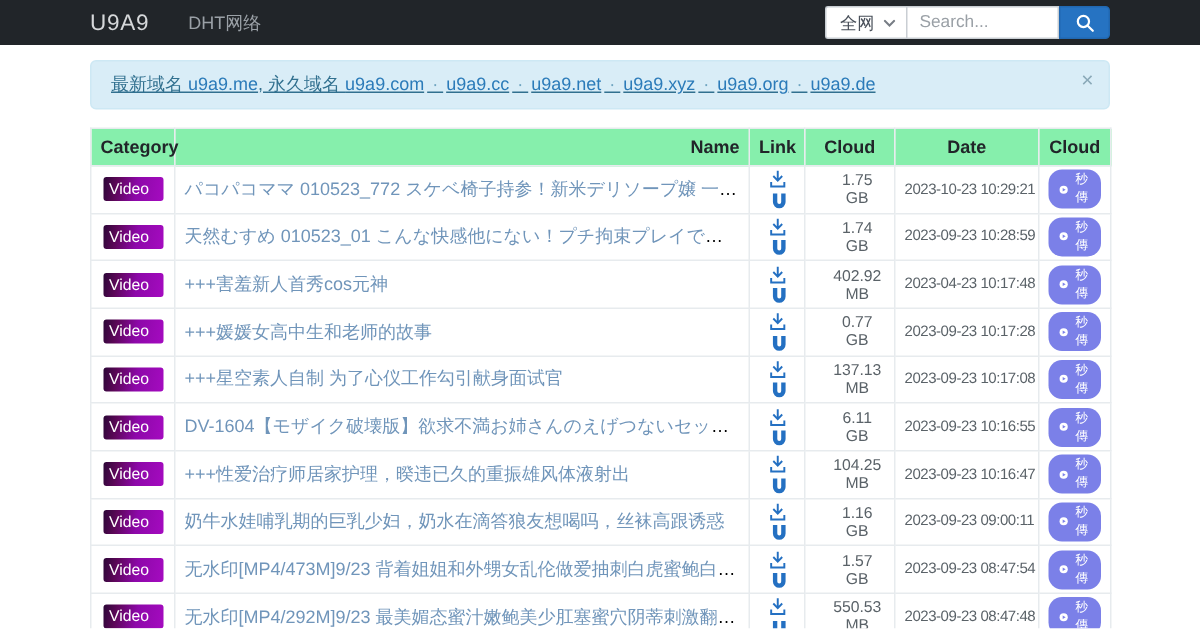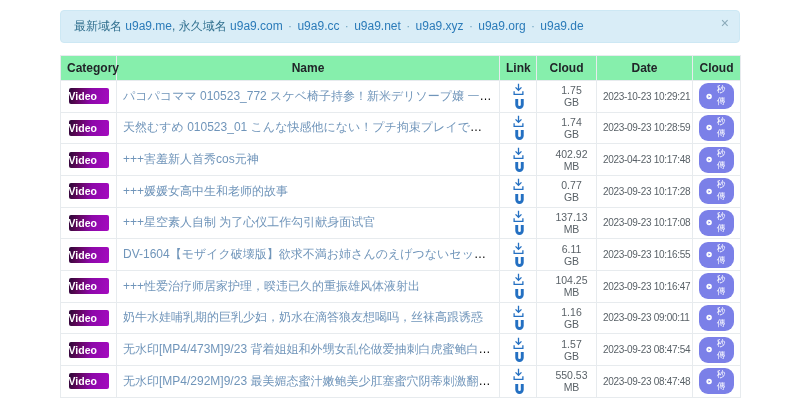--- a/index.html
+++ b/index.html
@@ -16,53 +16,72 @@
     font-size:11.5px; color:#49505a; display:flex; align-items:center; gap:6px; padding:0 7px 0 9px; cursor:pointer; }
   .scope-select svg { display:block; }
   .search-input { width:102px; border:1px solid #c9ced3; border-radius:0; font-size:11.5px; padding:0 8px;
     color:#333; outline:none; font-family:"Liberation Sans", sans-serif; }
   .search-input::placeholder { color:#9aa0a6; }
   .search-btn { width:34px; background:#2673c2; border:1px solid #2168b1; border-radius:0 3px 3px 0;
     display:flex; align-items:center; justify-content:center; cursor:pointer; }
 
   
   .alert { margin:10px 60px 12px; background:#d9edf7; border:1px solid #cde8f4; border-radius:4px;
-    padding:7px 30px 7px 13px; font-size:12px; color:#31708f; position:relative; }
+    padding:7px 30px 7px 13px; font-size:12px; color:#31708f; position:relative;text-decoration:underline; }
   .alert a { color:#2b7bb9; text-decoration:none; cursor:pointer; }
   .alert .sep { color:#6ea4c0; padding:0 2px; }
   .alert-close { position:absolute; right:10px; top:5px; background:none; border:none; color:#8aa9b8;
     font-size:14px; line-height:1; cursor:pointer; font-family:"Liberation Sans", sans-serif; }
 
   
   table { margin:0 60px; width:680px; border-collapse:collapse; table-layout:fixed; font-size:12px; }
   col.c1{width:56px;} col.c2{width:383px;} col.c3{width:37px;} col.c4{width:60px;} col.c5{width:96px;} col.c6{width:48px;}
   th, td { border:1px solid #e7ebee; }
   th { color:#212529; font-size:12px; font-weight:bold; padding:5px 6px; background:#86efac; }
-  th.left { text-align:center; }
+  th.left { text-align:right; }
   td { height:22px; padding:1px 6px; background:#fff; }
   td.center, th.center { text-align:center; }
 
   .badge-video { display:inline-block; width:40px; height:16px; border-radius:2px; line-height:16px;
     background:linear-gradient(100deg,#2b0736 0%,#5c0758 22%,#8d08a9 55%,#a50bc0 100%);
-    color:#fff; font-size:10.5px; font-weight:bold; text-align:left; padding-right:5px; cursor:pointer; }
+    color:#fff; font-size:10.5px; font-weight:normal; text-align:center; padding-right:5px; cursor:pointer; }
   td.namecell { white-space:nowrap; overflow:hidden; text-overflow:ellipsis; }
   .name-link { color:#7095ba; text-decoration:none; cursor:pointer; font-size:12px; }
   .linkcell a { display:inline-block; vertical-align:middle; cursor:pointer; line-height:0; }
   .linkcell a + a { margin-left:3px; }
   .sizecell { color:#5a6268; font-size:10.5px;padding-left:16px; }
   .datecell { color:#5a6268; font-size:10px; letter-spacing:-0.3px; white-space:nowrap; }
   .pill { display:inline-flex; align-items:center; gap:3px; background:#7b80e8; border:none; color:#fff;
     border-radius:9px; padding:1px 7px; font-size:8.5px; cursor:pointer; font-family:"Liberation Sans", sans-serif; }
   .pill svg { display:block; }
 </style>
 </head>
 <body>
 
 <div class="page">
 
+  <nav class="navbar">
+    <a class="brand">U9A9</a>
+    <a class="nav-link">DHT网络</a>
+    <div class="search-group">
+      <div class="scope-select">
+        <span>全网</span>
+        <svg width="8" height="5" viewBox="0 0 8 5">
+            <path d="M0.5 0.5 L4 4 L7.5 0.5" fill="none" stroke="#777d85" stroke-width="1.3"></path>
+          </svg>
+      </div>
+      <input class="search-input" type="text" placeholder="Search..." style="">
+      <button class="search-btn">
+        <svg width="13" height="13" viewBox="0 0 16 16">
+          <circle cx="6.5" cy="6.5" r="4.6" fill="none" stroke="#fff" stroke-width="1.8"></circle>
+          <line x1="10.2" y1="10.2" x2="14.2" y2="14.2" stroke="#fff" stroke-width="1.8" stroke-linecap="round"></line>
+        </svg>
+      </button>
+    </div>
+  </nav>
 
   <div class="alert">
     <span>最新域名 </span><a>u9a9.me</a><span>, 永久域名 </span><span id="domain-links"><a>u9a9.com</a><span class="sep"> · </span><a>u9a9.cc</a><span class="sep"> · </span><a>u9a9.net</a><span class="sep"> · </span><a>u9a9.xyz</a><span class="sep"> · </span><a>u9a9.org</a><span class="sep"> · </span><a>u9a9.de</a></span>
     <button class="alert-close">×</button>
   </div>
 
   <table>
     <colgroup>
         <col class="c1">
         <col class="c2">

